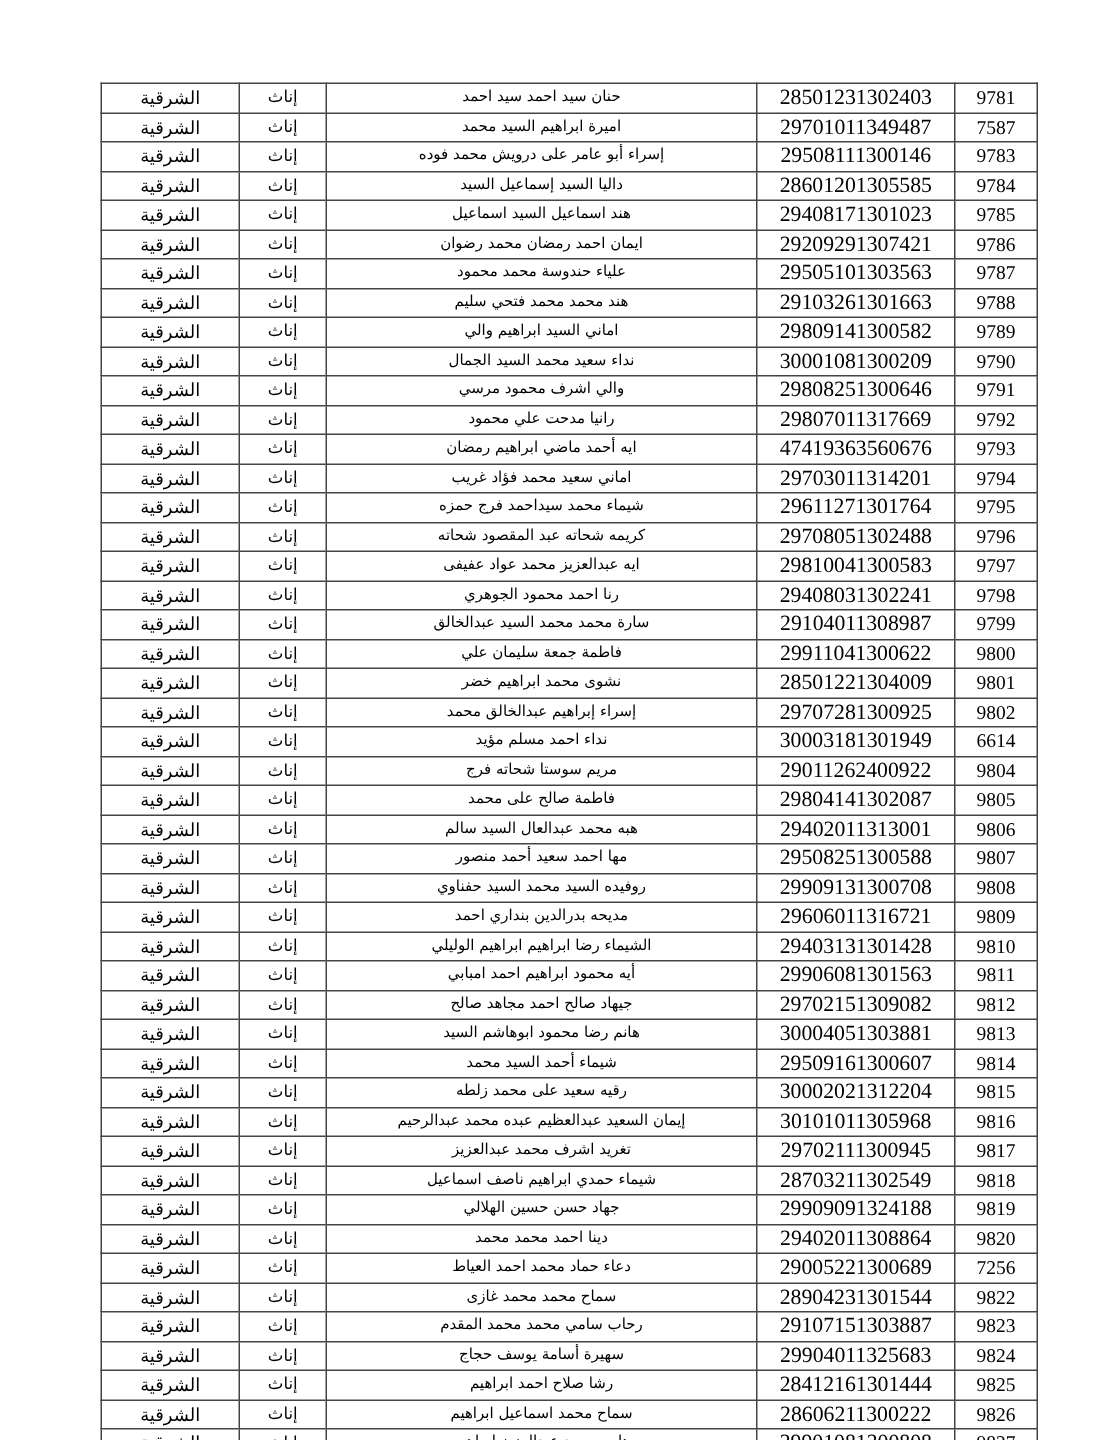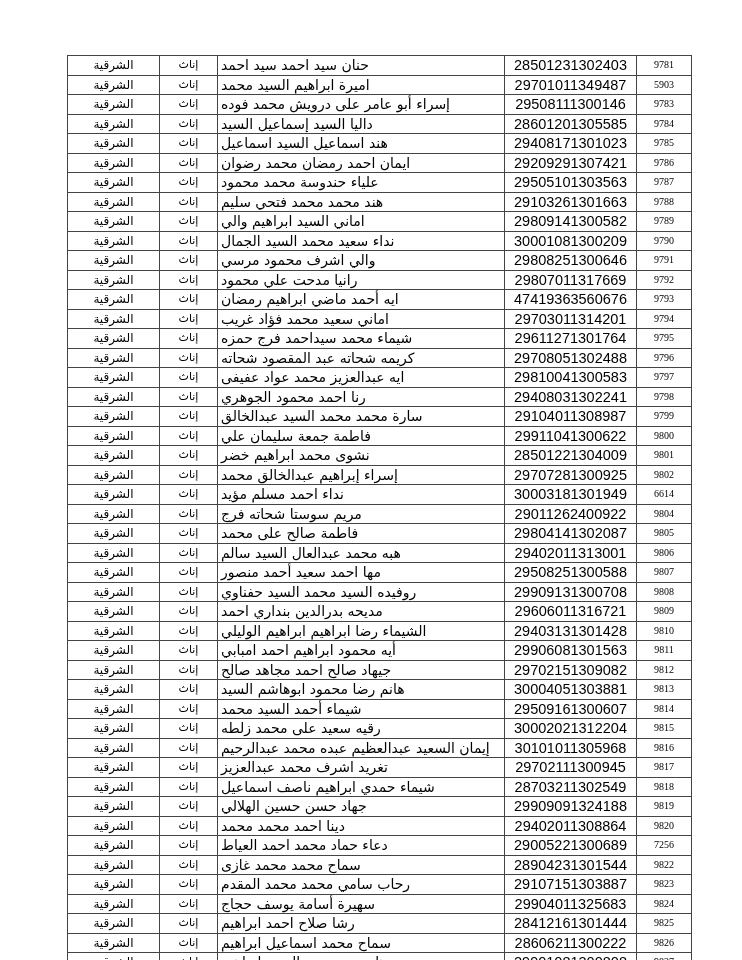--- a/index.html
+++ b/index.html
@@ -44,36 +44,36 @@
     height: 18.5px;
     line-height: 16px;
     padding: 0 3px;
     vertical-align: middle;
     white-space: nowrap;
     overflow: hidden;
   }
   td.seq {
     text-align: center;
     font-family: "Liberation Serif", "DejaVu Serif", serif;
-    font-size: 10px;
+    font-size: 13px;
     direction: ltr;
   }
   td.nid {
     text-align: center;
-    font-family: Liberation Sans, sans-serif;
+    font-family: Liberation Serif, serif;
     font-size: 14.5px;
     direction: ltr;
     border-left-width: 2px;
     border-right-width: 2px;
     border-left-color: #000000;
     border-right-color: #000000;
   }
   td.name {
-    text-align: left;
-    font-size: 14px;
+    text-align: center;
+    font-size: 10px;
     direction: rtl;
     padding-right: 4px;
   }
   td.gender {
     text-align: center;
     font-size: 11px;
     direction: rtl;
   }
   td.gov {
     text-align: center;
@@ -96,21 +96,21 @@
       </colgroup>
       <tbody id="table-body">
           <tr>
             <td class="seq">9781</td>
             <td class="nid">28501231302403</td>
             <td class="name">حنان سيد احمد سيد احمد</td>
             <td class="gender">إناث</td>
             <td class="gov">الشرقية</td>
           </tr>
           <tr>
-            <td class="seq">5903</td>
+            <td class="seq">7587</td>
             <td class="nid">29701011349487</td>
             <td class="name">اميرة ابراهيم السيد محمد</td>
             <td class="gender">إناث</td>
             <td class="gov">الشرقية</td>
           </tr>
           <tr>
             <td class="seq">9783</td>
             <td class="nid">29508111300146</td>
             <td class="name">إسراء أبو عامر على درويش محمد فوده</td>
             <td class="gender">إناث</td>

